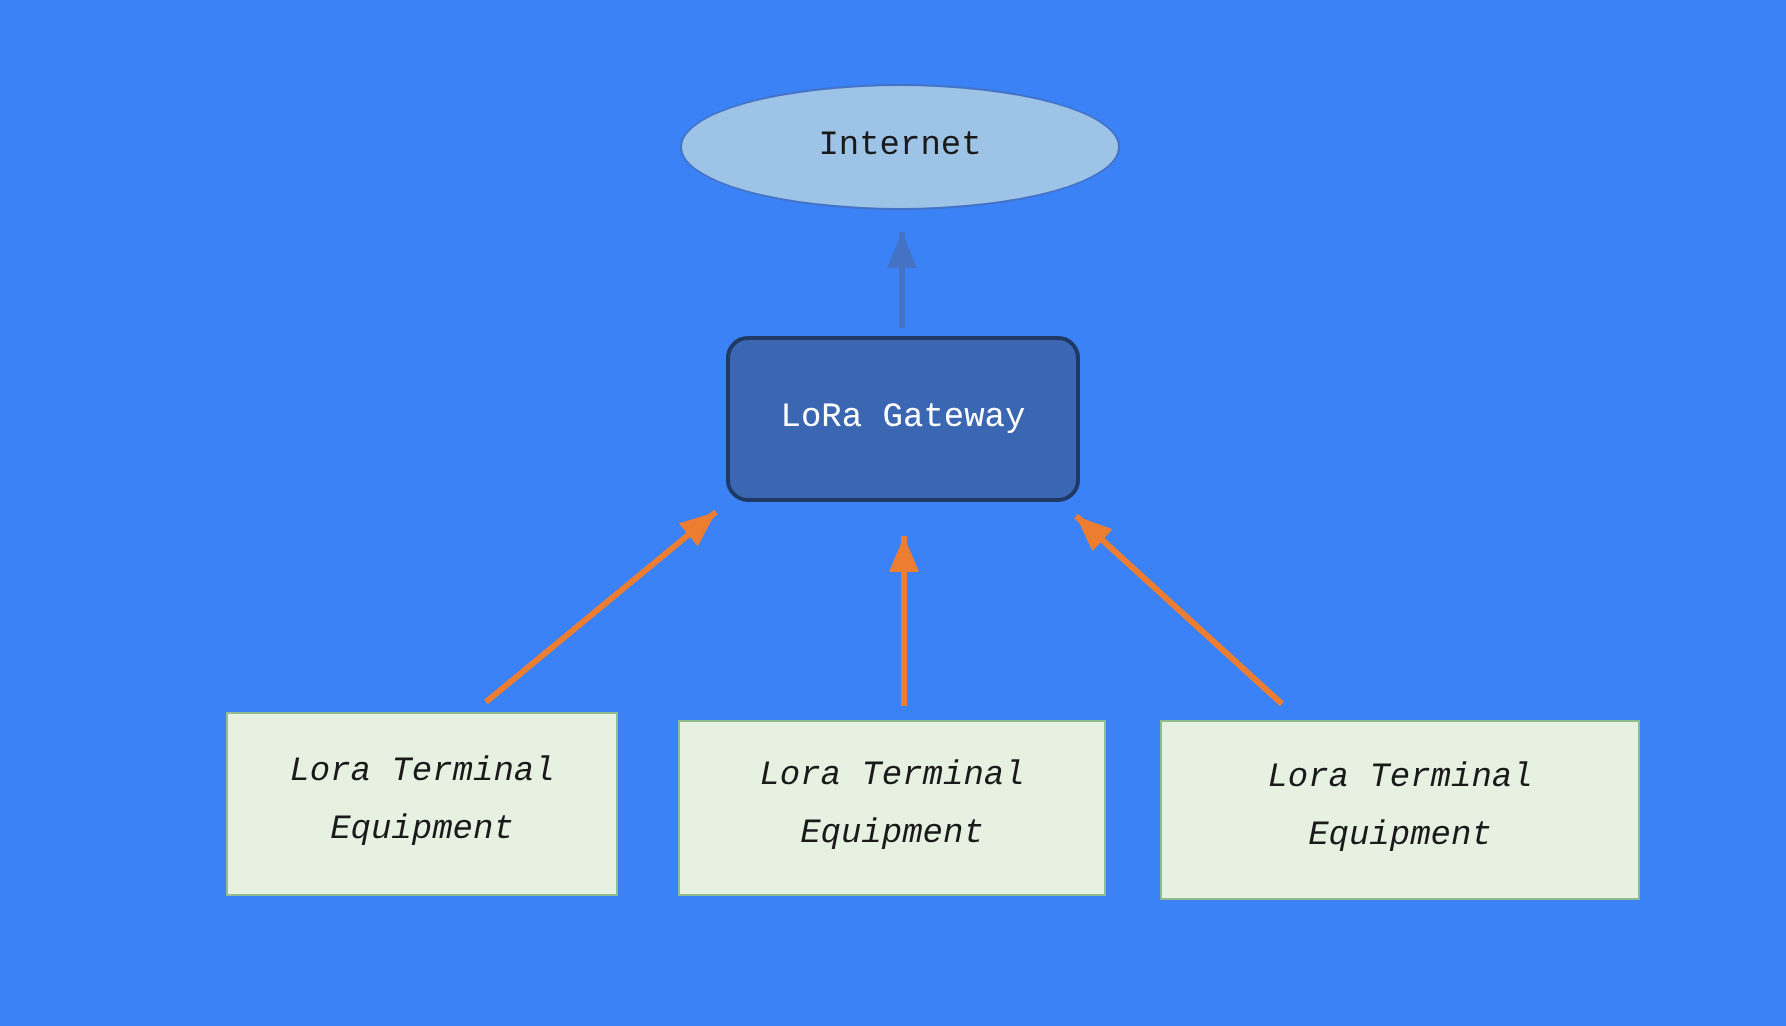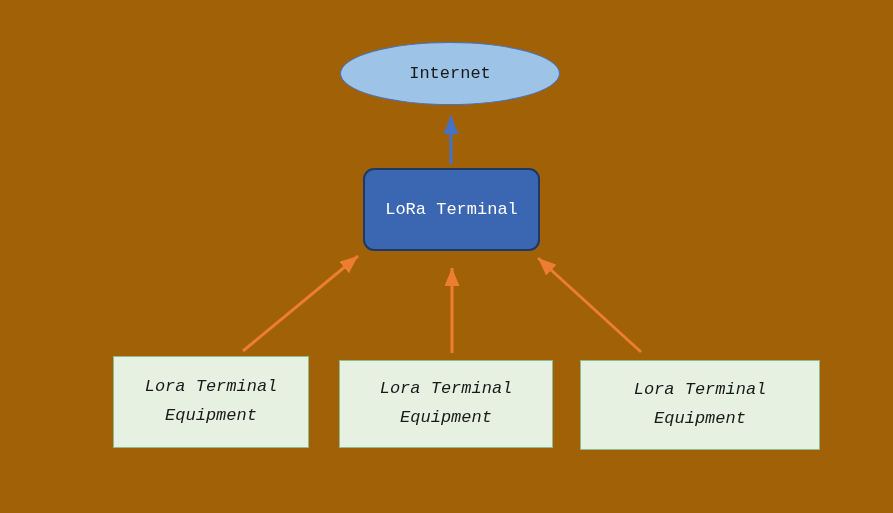--- a/index.html
+++ b/index.html
@@ -4,21 +4,21 @@
 <style>
   html, body {
     margin: 0;
     padding: 0;
     background: #ffffff;
   }
   .canvas {
     position: relative;
     width: 893px;
     height: 513px;
-    background: #a16207;
+    background: #3b82f6;
     overflow: hidden;
     font-family: "Liberation Mono", "DejaVu Sans Mono", monospace;
   }
   .connector-layer {
     position: absolute;
     left: 0;
     top: 0;
     width: 893px;
     height: 513px;
     pointer-events: none;
@@ -93,21 +93,21 @@
     <line class="arrow-orange" x1="452" y1="353" x2="452" y2="268" marker-end="url(#head-orange)"></line>
 
     <line class="arrow-orange" x1="641" y1="352" x2="538" y2="258" marker-end="url(#head-orange)"></line>
   </svg>
 
   <div class="node internet-node">
     <span>Internet</span>
   </div>
 
   <div class="node gateway-node">
-    <span>LoRa Terminal</span>
+    <span>LoRa Gateway</span>
   </div>
 
   <div class="node terminal-node terminal-1">
     <span>Lora Terminal Equipment</span>
   </div>
 
   <div class="node terminal-node terminal-2">
     <span>Lora Terminal Equipment</span>
   </div>
 

